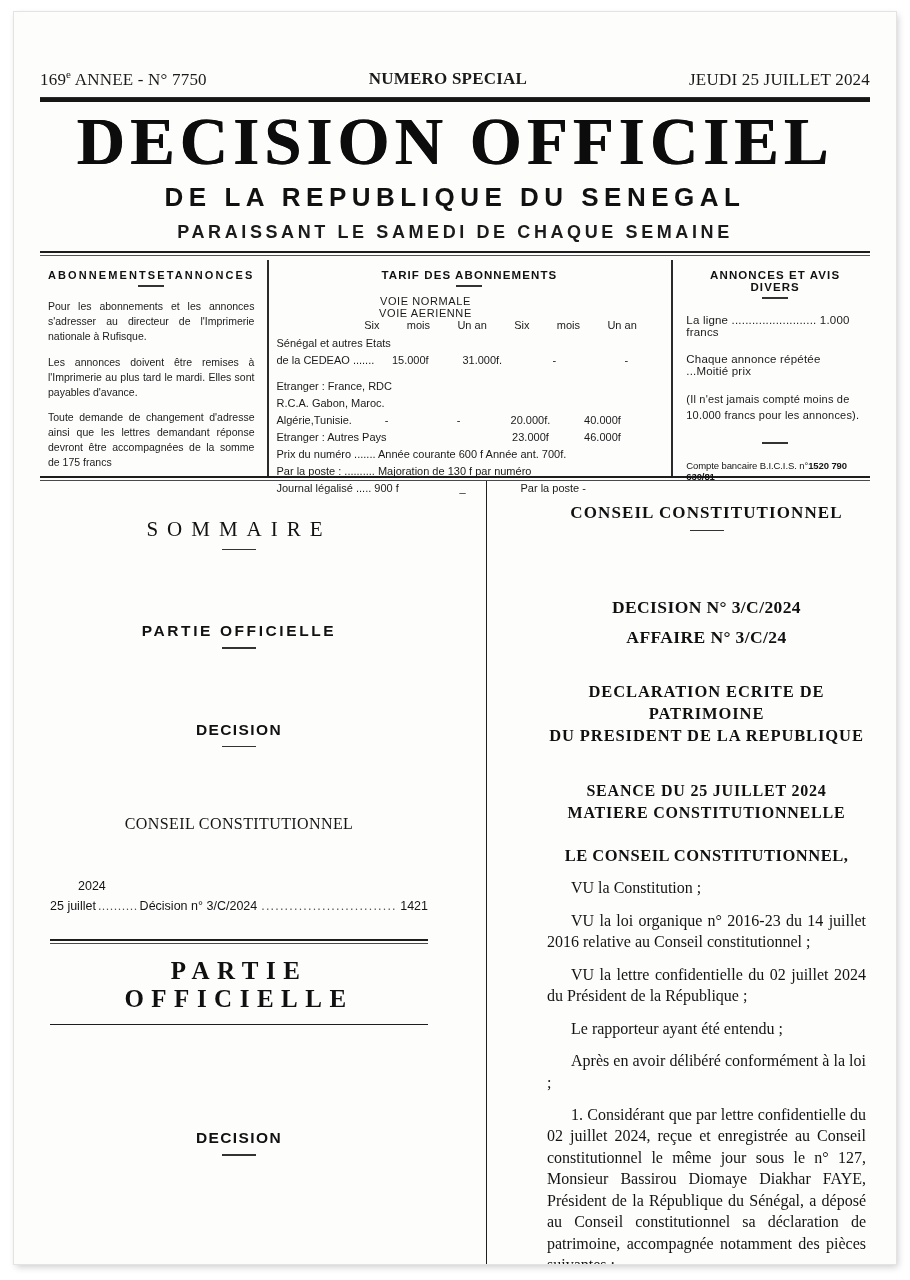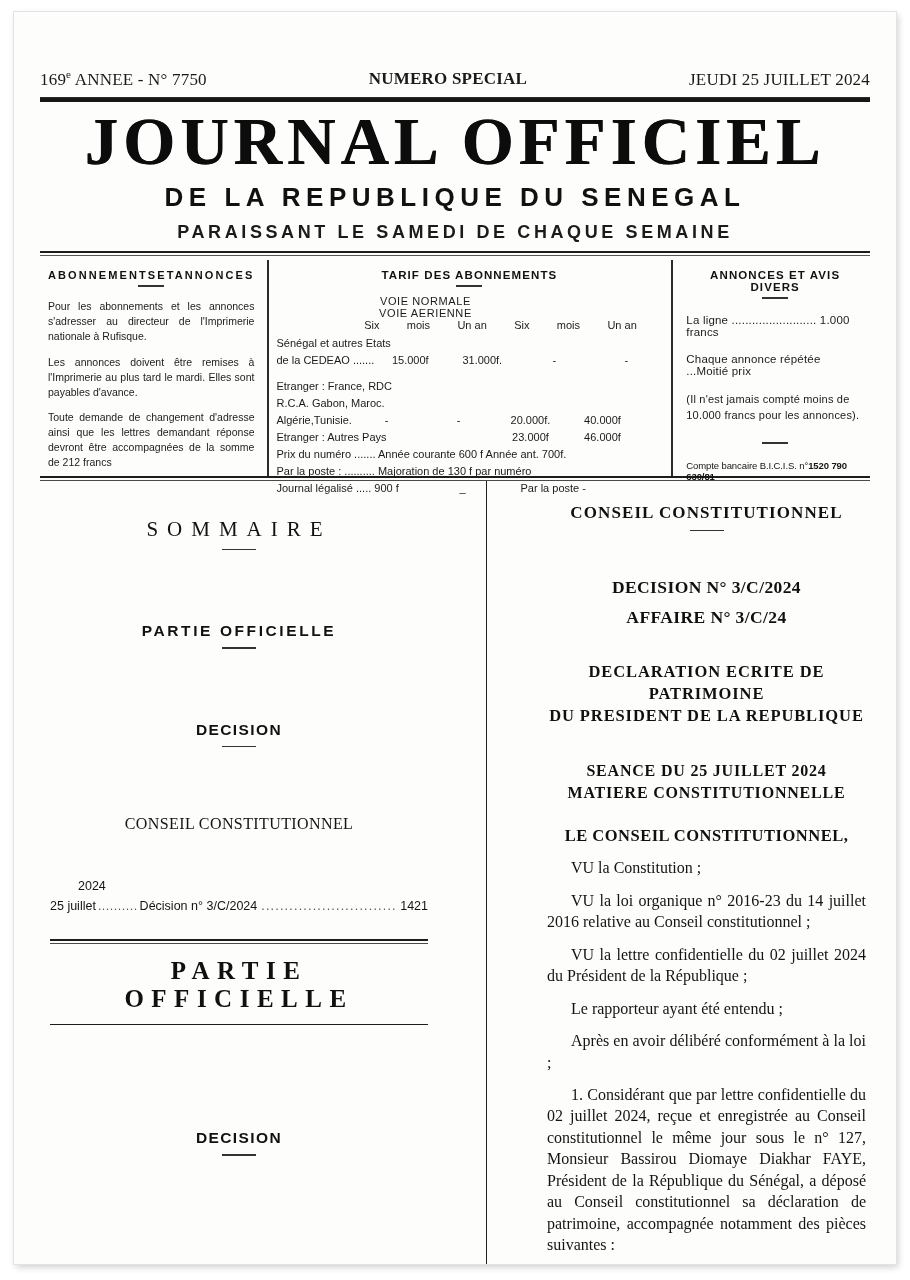--- a/index.html
+++ b/index.html
@@ -295,21 +295,21 @@
     font-size: 17px;
     letter-spacing: 1.1px;
     color: #101010;
   }
   .r-dec {
     text-align: center;
     font-family: "Liberation Serif", serif;
     font-weight: 700;
     font-size: 17.5px;
     letter-spacing: 0.4px;
-    margin-top: 46px;
+    margin-top: 66px;
     color: #101010;
   }
   .r-aff {
     text-align: center;
     font-family: "Liberation Serif", serif;
     font-weight: 700;
     font-size: 17.5px;
     letter-spacing: 0.4px;
     margin-top: 9px;
     color: #101010;
@@ -369,34 +369,34 @@
 <div class="page">
   <div class="sheet-inner">
 
     <div class="topline">
       <div class="tl-item tl-left"><span>169</span><span class="sup">e</span><span> ANNEE - N° 7750</span></div>
       <div class="tl-item tl-mid">NUMERO SPECIAL</div>
       <div class="tl-item tl-right">JEUDI  25 JUILLET  2024</div>
     </div>
     <div class="rule-thick"></div>
 
-    <div class="jo-title">JOURNAL OFFICIEL</div>
+    <div class="jo-title">DECISION OFFICIEL</div>
     <div class="jo-sub1">DE LA REPUBLIQUE DU SENEGAL</div>
     <div class="jo-sub2">PARAISSANT LE SAMEDI DE CHAQUE SEMAINE</div>
 
     <div class="rule-pair"></div>
 
     <div class="info-row">
 
       <div class="info-col col-left">
         <div class="box-title">ABONNEMENTSETANNONCES</div>
         <div class="mini-rule"></div>
         <div class="para">Pour les abonnements et les annonces s'adresser au directeur de l'Imprimerie nationale à Rufisque.</div>
         <div class="para tight">Les  annonces doivent être remises à l'Imprimerie au plus tard le mardi. Elles sont payables d'avance.</div>
-        <div class="para tight">Toute demande de changement d'adresse ainsi que les lettres demandant réponse devront être accompagnées de la somme de 212 francs</div>
+        <div class="para tight">Toute demande de changement d'adresse ainsi que les lettres demandant réponse devront être accompagnées de la somme de 175 francs</div>
       </div>
 
       <div class="vdiv"></div>
 
       <div class="info-col col-mid">
         <div class="box-title wide">TARIF DES ABONNEMENTS</div>
         <div class="mini-rule"></div>
 
         <div class="tariff">
           <div class="hdr-row">

